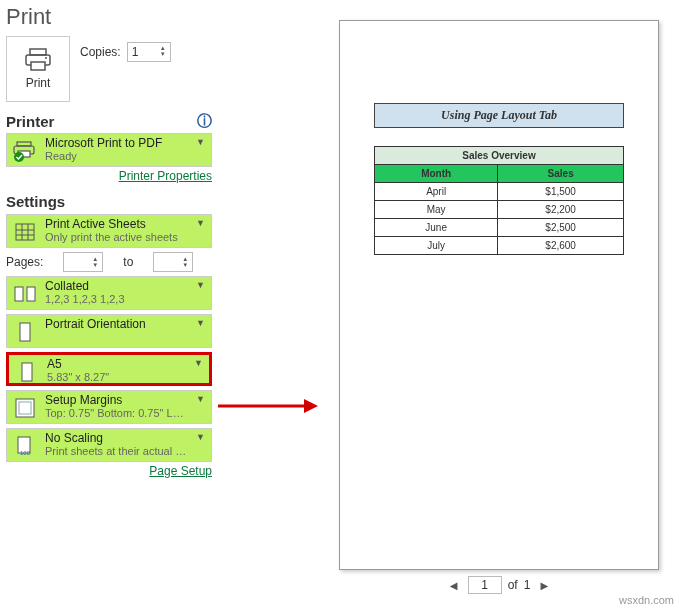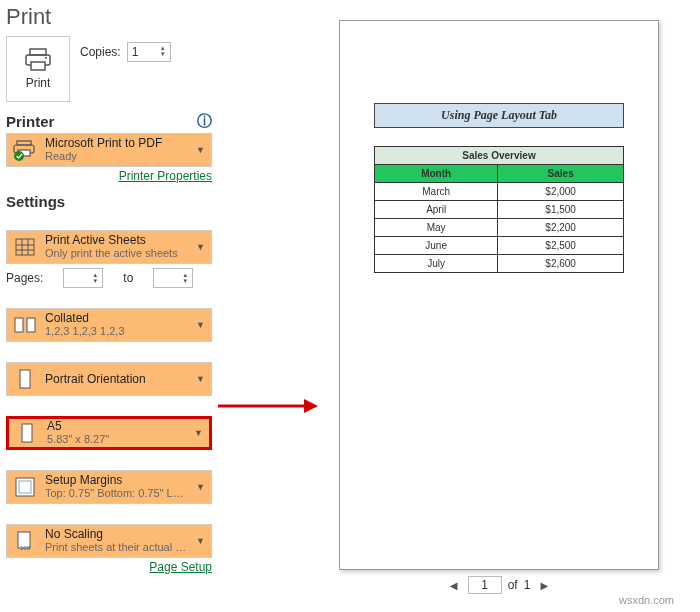--- a/index.html
+++ b/index.html
@@ -9,32 +9,32 @@
 .print-row { display: flex; align-items: flex-start; gap: 10px; }
 .print-box { border: 1px solid #ccc; width: 64px; height: 66px; display: flex; flex-direction: column; align-items: center; justify-content: center; }
 .print-box .pr-label { font-size: 12px; margin-top: 4px; }
 .copies-row { display: flex; align-items: center; gap: 6px; margin-top: 6px; }
 .copies-label { font-size: 12px; }
 .spinner { border: 1px solid #bbb; width: 44px; height: 20px; display: flex; align-items: center; padding: 0 4px; position: relative; background: #fff; }
 .spinner .sp-val { flex: 1; }
 .spinner .sp-arrows { width: 8px; display: flex; flex-direction: column; font-size: 7px; line-height: 6px; color: #555; align-items: center; position: absolute; right: 3px; top: 2px; }
 .section-header { font-size: 15px; color: #333; font-weight: bold; margin: 10px 0 2px 0; display: flex; align-items: center; justify-content: space-between; }
 .info-icon { color: #2a6099; font-style: normal; }
-.row-item { border: 1px solid #ccc; background: #fdba74; padding: 3px 4px 3px 4px; display: flex; align-items: center; gap: 6px; height: 34px; }
+.row-item { border: 1px solid #ccc; background: #bef264; padding: 3px 4px 3px 4px; display: flex; align-items: flex-start; gap: 6px; height: 34px; }
 .row-item .icon-box { width: 28px; height: 28px; display: flex; align-items: center; justify-content: center; flex-shrink: 0; }
 .row-item .text-lines { flex: 1; display: flex; flex-direction: column; line-height: 13px; overflow: hidden; }
 .row-item .line1 { font-size: 12px; color: #222; }
 .row-item .line2 { font-size: 11px; color: #666; white-space: nowrap; overflow: hidden; text-overflow: ellipsis; }
 .row-item .dd-arrow { font-size: 9px; color: #555; padding: 0 2px; }
 .link-row { text-align: right; margin-top: 2px; }
 .olink { color: #0a7a3b; text-decoration: underline; font-size: 12px; }
 .pages-row { display: flex; align-items: center; gap: 20px; margin: 4px 0; }
 .minispin { border: 1px solid #bbb; width: 40px; height: 20px; position: relative; background: #fff; }
 .minispin .sp-arrows { width: 8px; display: flex; flex-direction: column; font-size: 7px; line-height: 6px; color: #555; align-items: center; position: absolute; right: 3px; top: 3px; }
-.stack-list > .row-item { margin-top: 20px; }
+.stack-list > .row-item { margin-top: 4px; }
 .highlight { border: 3px solid #d40000 !important; }
 .arrow-col { width: 90px; display: flex; align-items: center; justify-content: center; position: relative; }
 .red-arrow { position: absolute; top: 396px; left: 0; }
 .preview-panel { flex: 1; padding: 20px 14px 4px 4px; display: flex; flex-direction: column; align-items: center; }
 .page { width: 320px; height: 550px; border: 1px solid #999; box-shadow: 2px 2px 4px rgba(0,0,0,0.2); background: #fff; padding: 82px 34px 0 34px; font-size: 10px; }
 .page-title { background: #cfe0ef; border: .8px solid #444; text-align: center; font-weight: bold; padding: 4px 0; margin-bottom: 18px; font-size: 12px; font-style: italic; font-family: Georgia, serif; }
 .tbl { width: 100%; border-collapse: collapse; padding-left: 23px; }
 .tbl th, .tbl td { border: .8px solid #333; text-align: center; padding: 3px 0; font-size: 10px; }
 .tbl .hdr-merge { background: #daeadc; font-weight: bold; }
 .tbl .hdr { background: #22c55e; font-weight: bold; }
@@ -218,24 +218,20 @@
     <table class="tbl">
       <tbody>
           <tr>
             <th class="hdr-merge" colspan="2">Sales Overview</th>
           </tr>
       <tr>
         <th class="hdr">Month</th>
         <th class="hdr">Sales</th>
       </tr>
       <tr>
-            <td>March</td>
-            <td>$2,000</td>
-          </tr>
-      <tr>
             <td>April</td>
             <td>$1,500</td>
           </tr>
       <tr>
             <td>May</td>
             <td>$2,200</td>
           </tr>
       <tr>
             <td>June</td>
             <td>$2,500</td>

